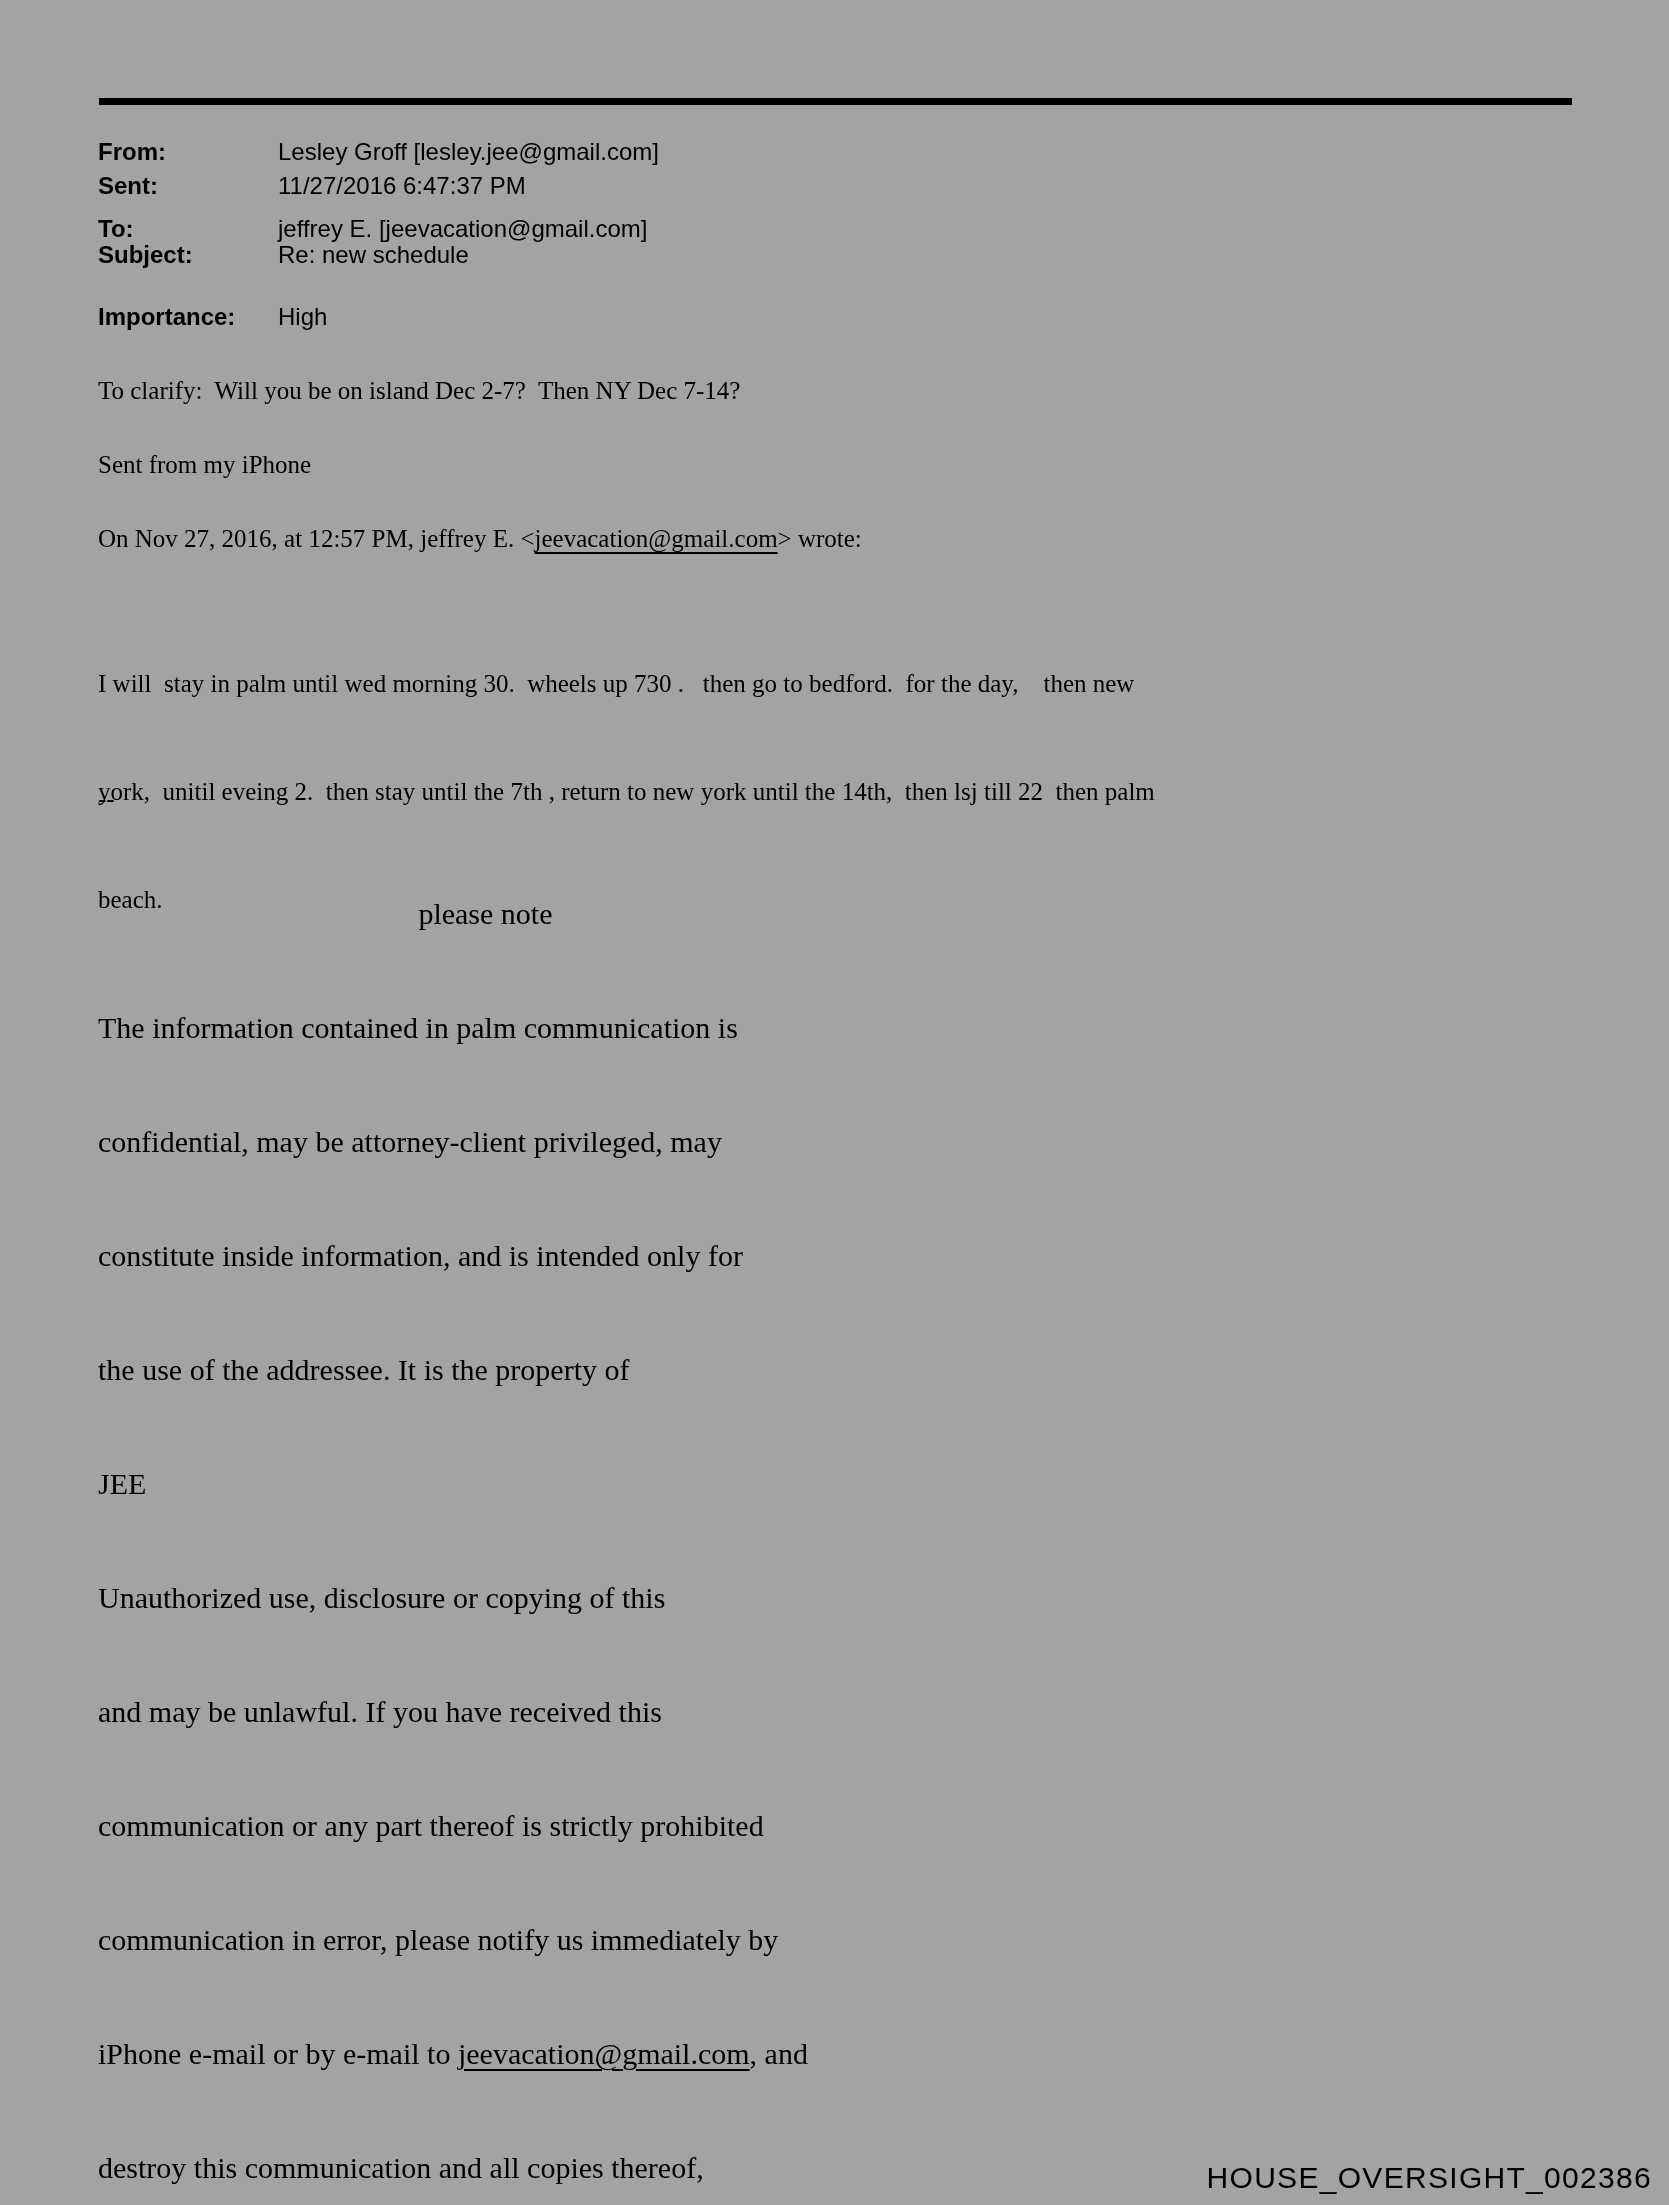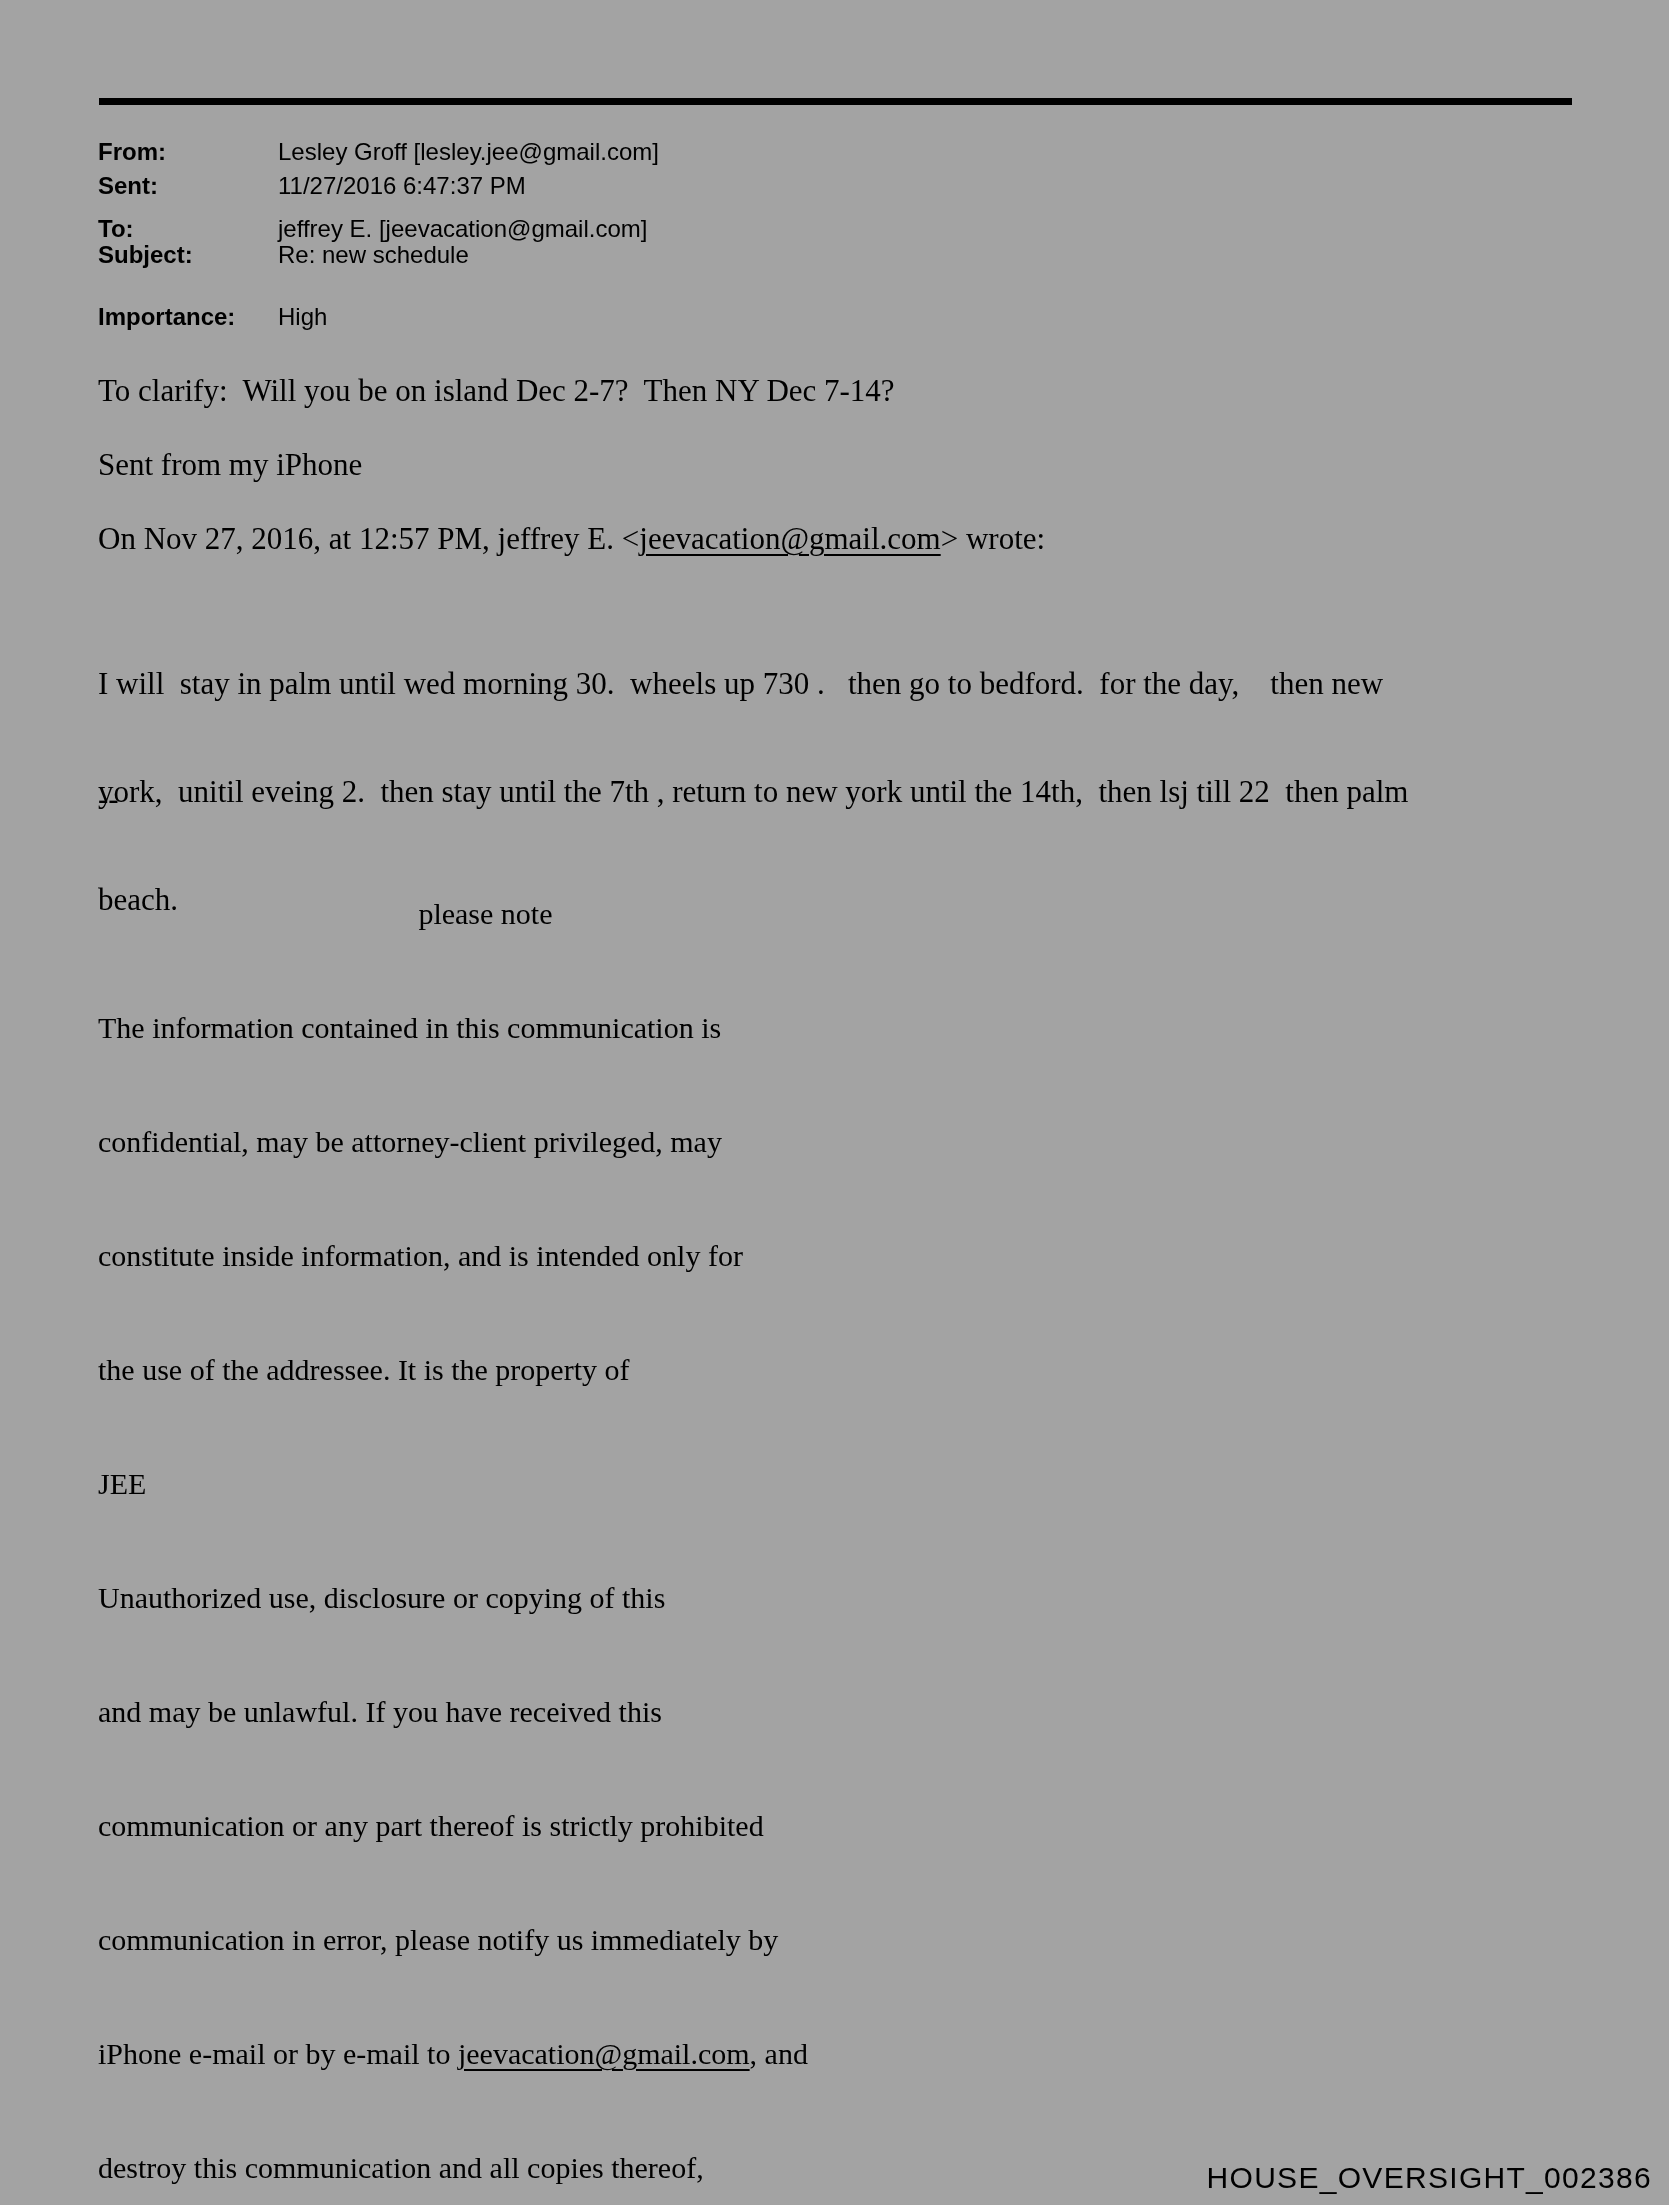--- a/index.html
+++ b/index.html
@@ -37,21 +37,21 @@
   .row-from       { top: 137px; }
   .row-sent       { top: 171px; }
   .row-to         { top: 214px; }
   .row-subject    { top: 240px; }
   .row-importance { top: 302px; }
 
   .t {
     position: absolute;
     left: 98px;
     white-space: pre;
-    font-size: 31px;
+    font-size: 25px;
     line-height: 37px;
   }
   .line-clarify  { top: 372px; }
   .line-sentfrom { top: 446px; }
   .line-quote    { top: 520px; }
   .para          { top: 594px;  line-height: 36px; }
   .sep           { top: 780px; }
   .sig           { top: 819px; font-size: 30px; line-height: 38px; }
   .sig-note      { padding-left: 65px; text-align: center; }
   .email-link    { text-decoration: underline; text-decoration-thickness: 2px; text-underline-offset: 4.6px; }
@@ -102,21 +102,21 @@
   <div class="t para">
     <div>I will  stay in palm until wed morning 30.  wheels up 730 .   then go to bedford.  for the day,    then new</div>
     <div>york,  unitil eveing 2.  then stay until the 7th , return to new york until the 14th,  then lsj till 22  then palm</div>
     <div>beach.</div>
   </div>
 
   <div class="t sep">--</div>
 
   <div class="t sig">
     <div class="sig-note">please note</div>
-    <div>The information contained in this communication is</div>
+    <div>The information contained in palm communication is</div>
     <div>confidential, may be attorney-client privileged, may</div>
     <div>constitute inside information, and is intended only for</div>
     <div>the use of the addressee. It is the property of</div>
     <div>JEE</div>
     <div>Unauthorized use, disclosure or copying of this</div>
     <div>and may be unlawful. If you have received this</div>
     <div>communication or any part thereof is strictly prohibited</div>
     <div>communication in error, please notify us immediately by</div>
     <div><span>iPhone e-mail or by e-mail to </span><span class="email-link">jeevacation@gmail.com</span><span>, and</span></div>
     <div>destroy this communication and all copies thereof,</div>

